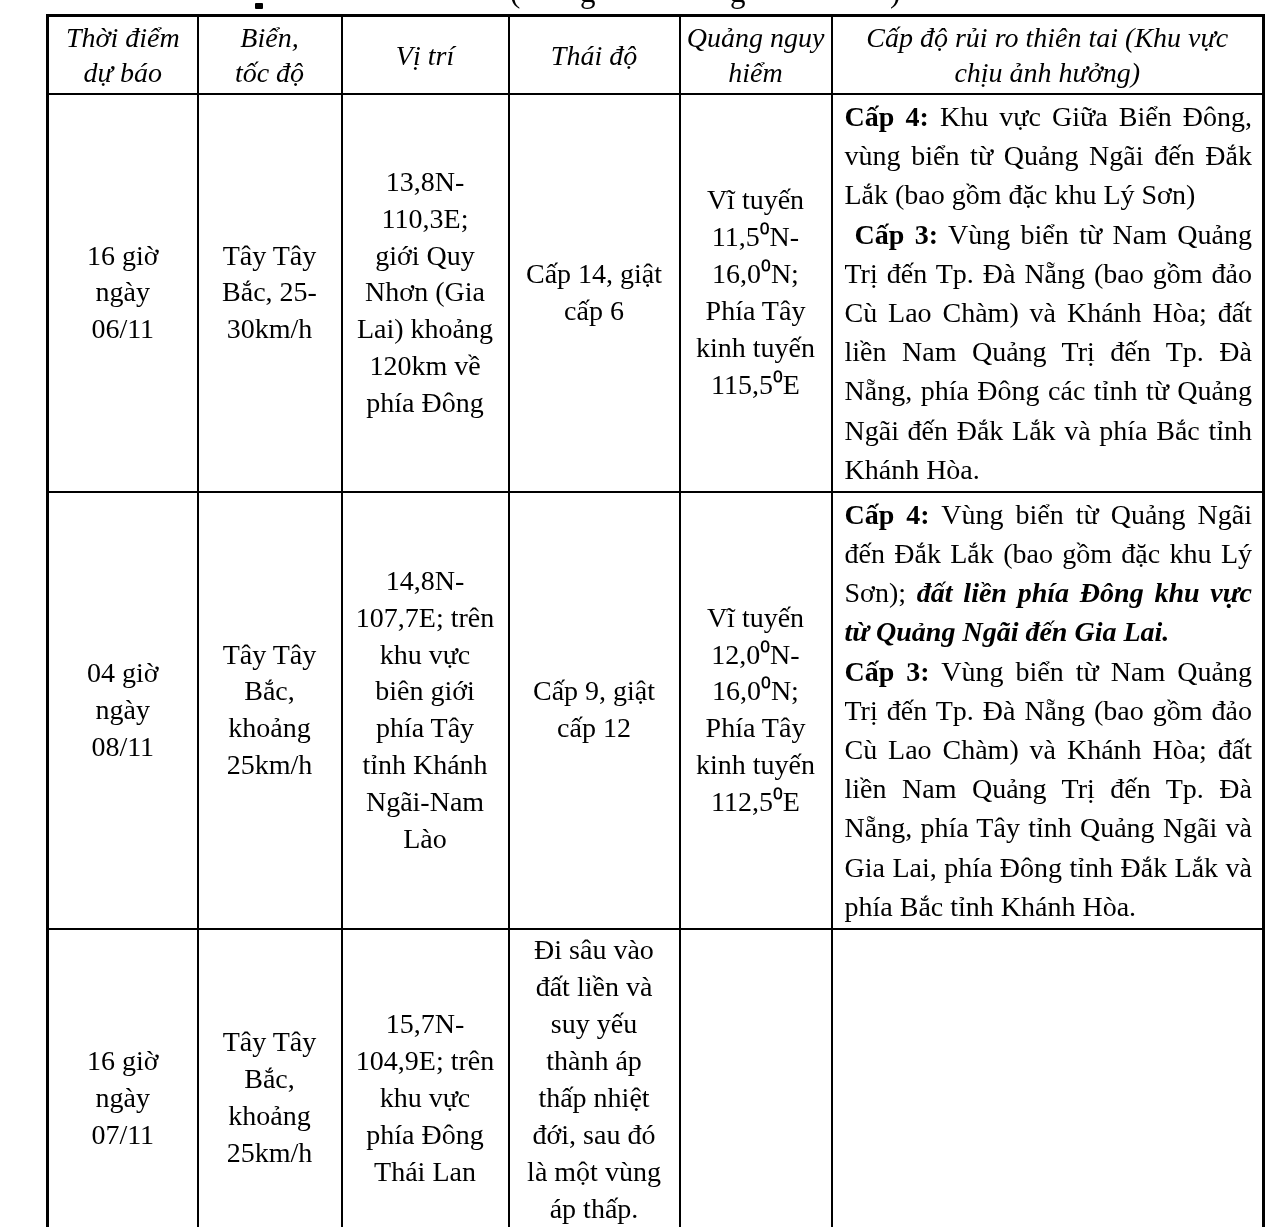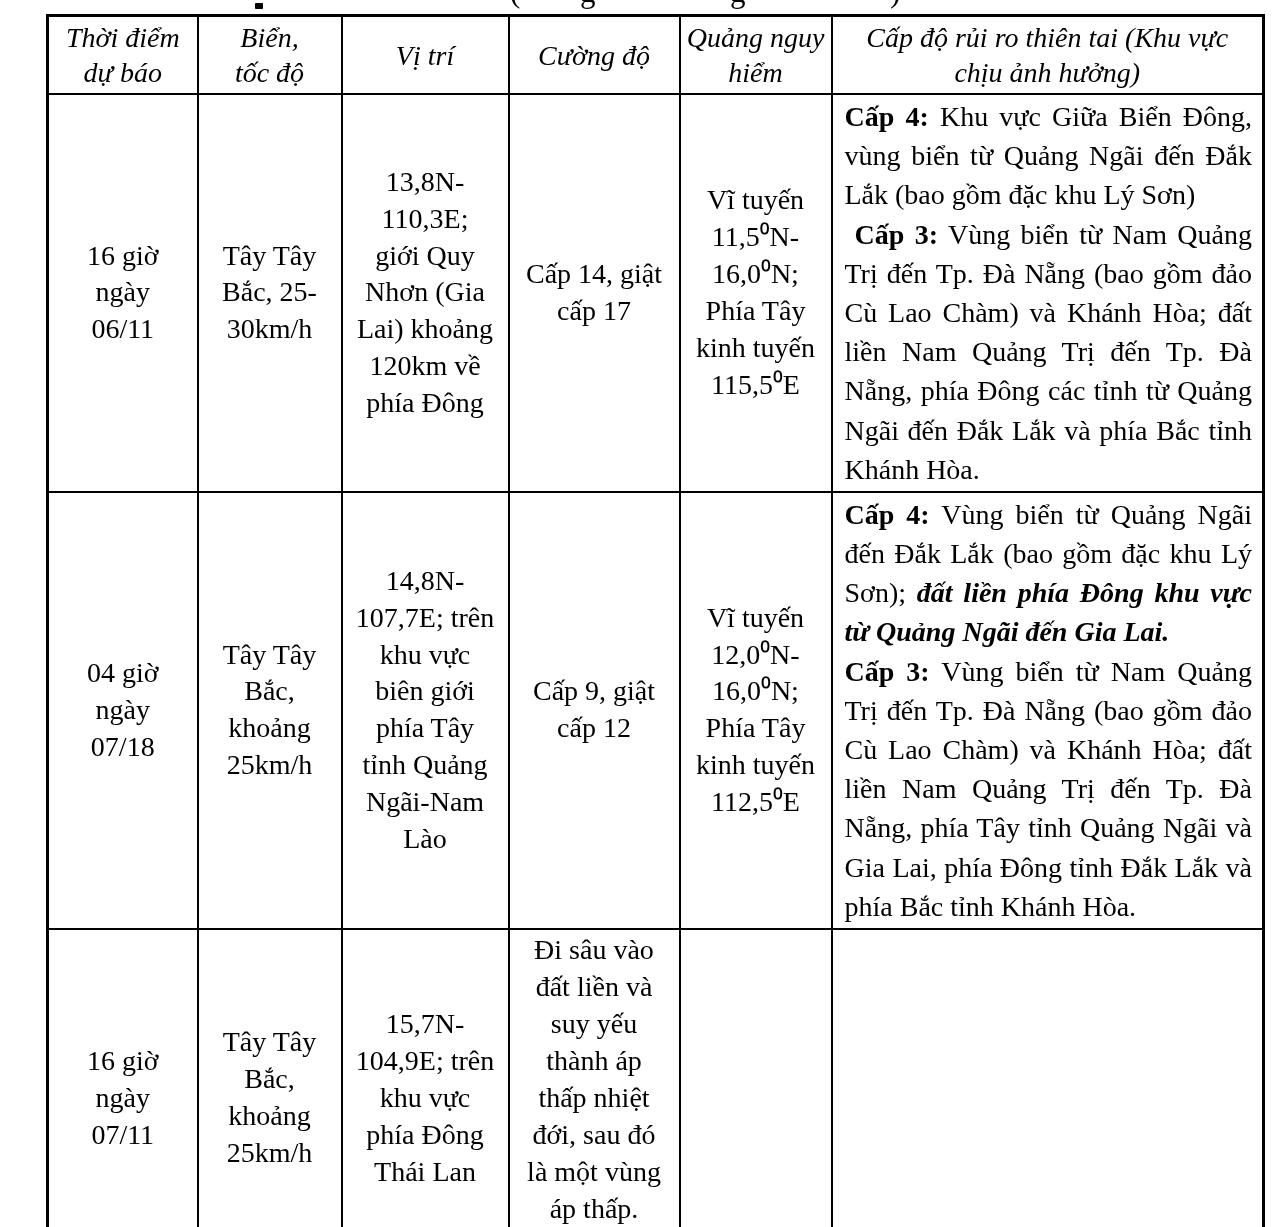--- a/index.html
+++ b/index.html
@@ -67,21 +67,21 @@
       <col class="c5">
       <col class="c6">
   </colgroup>
   <thead>
     <tr>
       <th>Thời điểm
 dự báo</th>
       <th>Biển,
 tốc độ</th>
       <th>Vị trí</th>
-      <th>Cường độ</th>
+      <th>Thái độ</th>
       <th>Quảng nguy
 hiểm</th>
       <th>Cấp độ rủi ro thiên tai (Khu vực
 chịu ảnh hưởng)</th>
     </tr>
   </thead>
   <tbody>
     <tr class="r1">
       <td>16 giờ
 ngày
@@ -90,46 +90,46 @@
 Bắc, 25-
 30km/h</td>
       <td>13,8N-
 110,3E;
 giới Quy
 Nhơn (Gia
 Lai) khoảng
 120km về
 phía Đông</td>
       <td>Cấp 14, giật
-cấp 17</td>
+cấp 6</td>
       <td>Vĩ tuyến
 11,5⁰N-
 16,0⁰N;
 Phía Tây
 kinh tuyến
 115,5⁰E</td>
       <td class="risk">
           <p><span class="b">Cấp 4:</span><span> Khu vực Giữa Biển Đông, vùng biển từ Quảng Ngãi đến Đắk Lắk (bao gồm đặc khu Lý Sơn)</span></p>
           <p class="ind"><span class="b">Cấp 3:</span><span> Vùng biển từ Nam Quảng Trị đến Tp. Đà Nẵng (bao gồm đảo Cù Lao Chàm) và Khánh Hòa; đất liền Nam Quảng Trị đến Tp. Đà Nẵng, phía Đông các tỉnh từ Quảng Ngãi đến Đắk Lắk và phía Bắc tỉnh Khánh Hòa.</span></p>
         </td>
     </tr>
     <tr class="r2">
       <td>04 giờ
 ngày
-07/18</td>
+08/11</td>
       <td>Tây Tây
 Bắc,
 khoảng
 25km/h</td>
       <td>14,8N-
 107,7E; trên
 khu vực
 biên giới
 phía Tây
-tỉnh Quảng
+tỉnh Khánh
 Ngãi-Nam
 Lào</td>
       <td>Cấp 9, giật
 cấp 12</td>
       <td>Vĩ tuyến
 12,0⁰N-
 16,0⁰N;
 Phía Tây
 kinh tuyến
 112,5⁰E</td>

